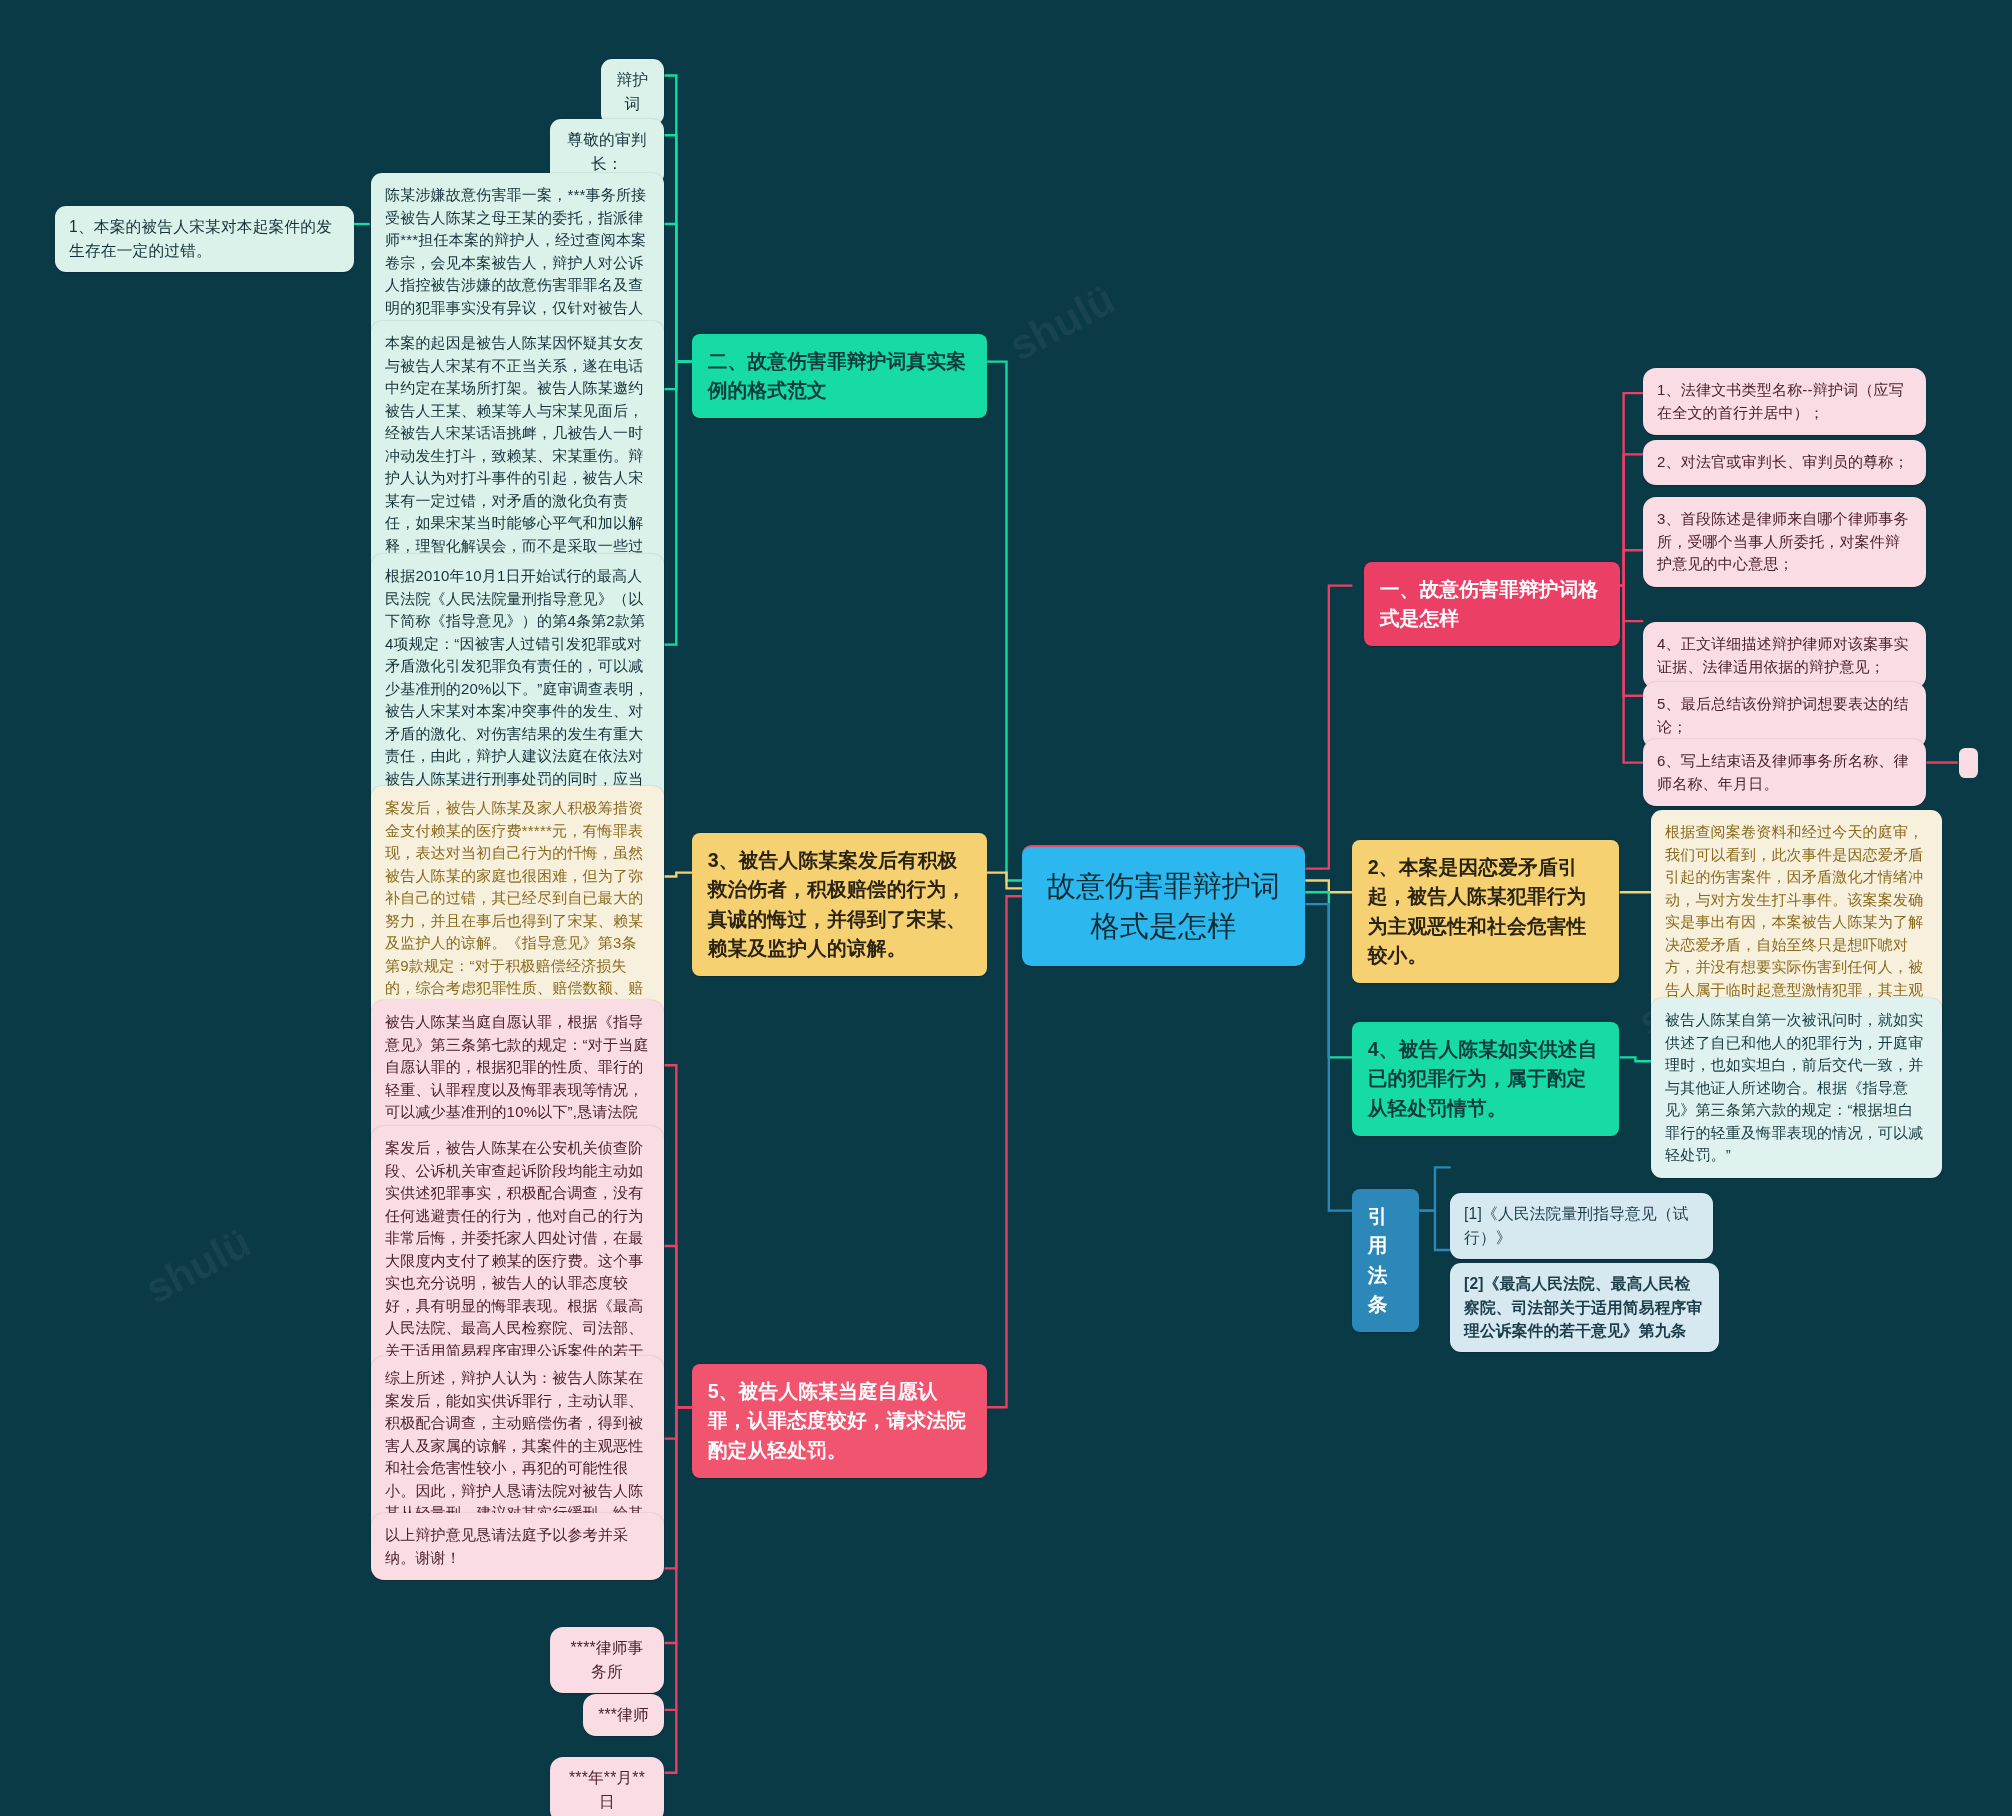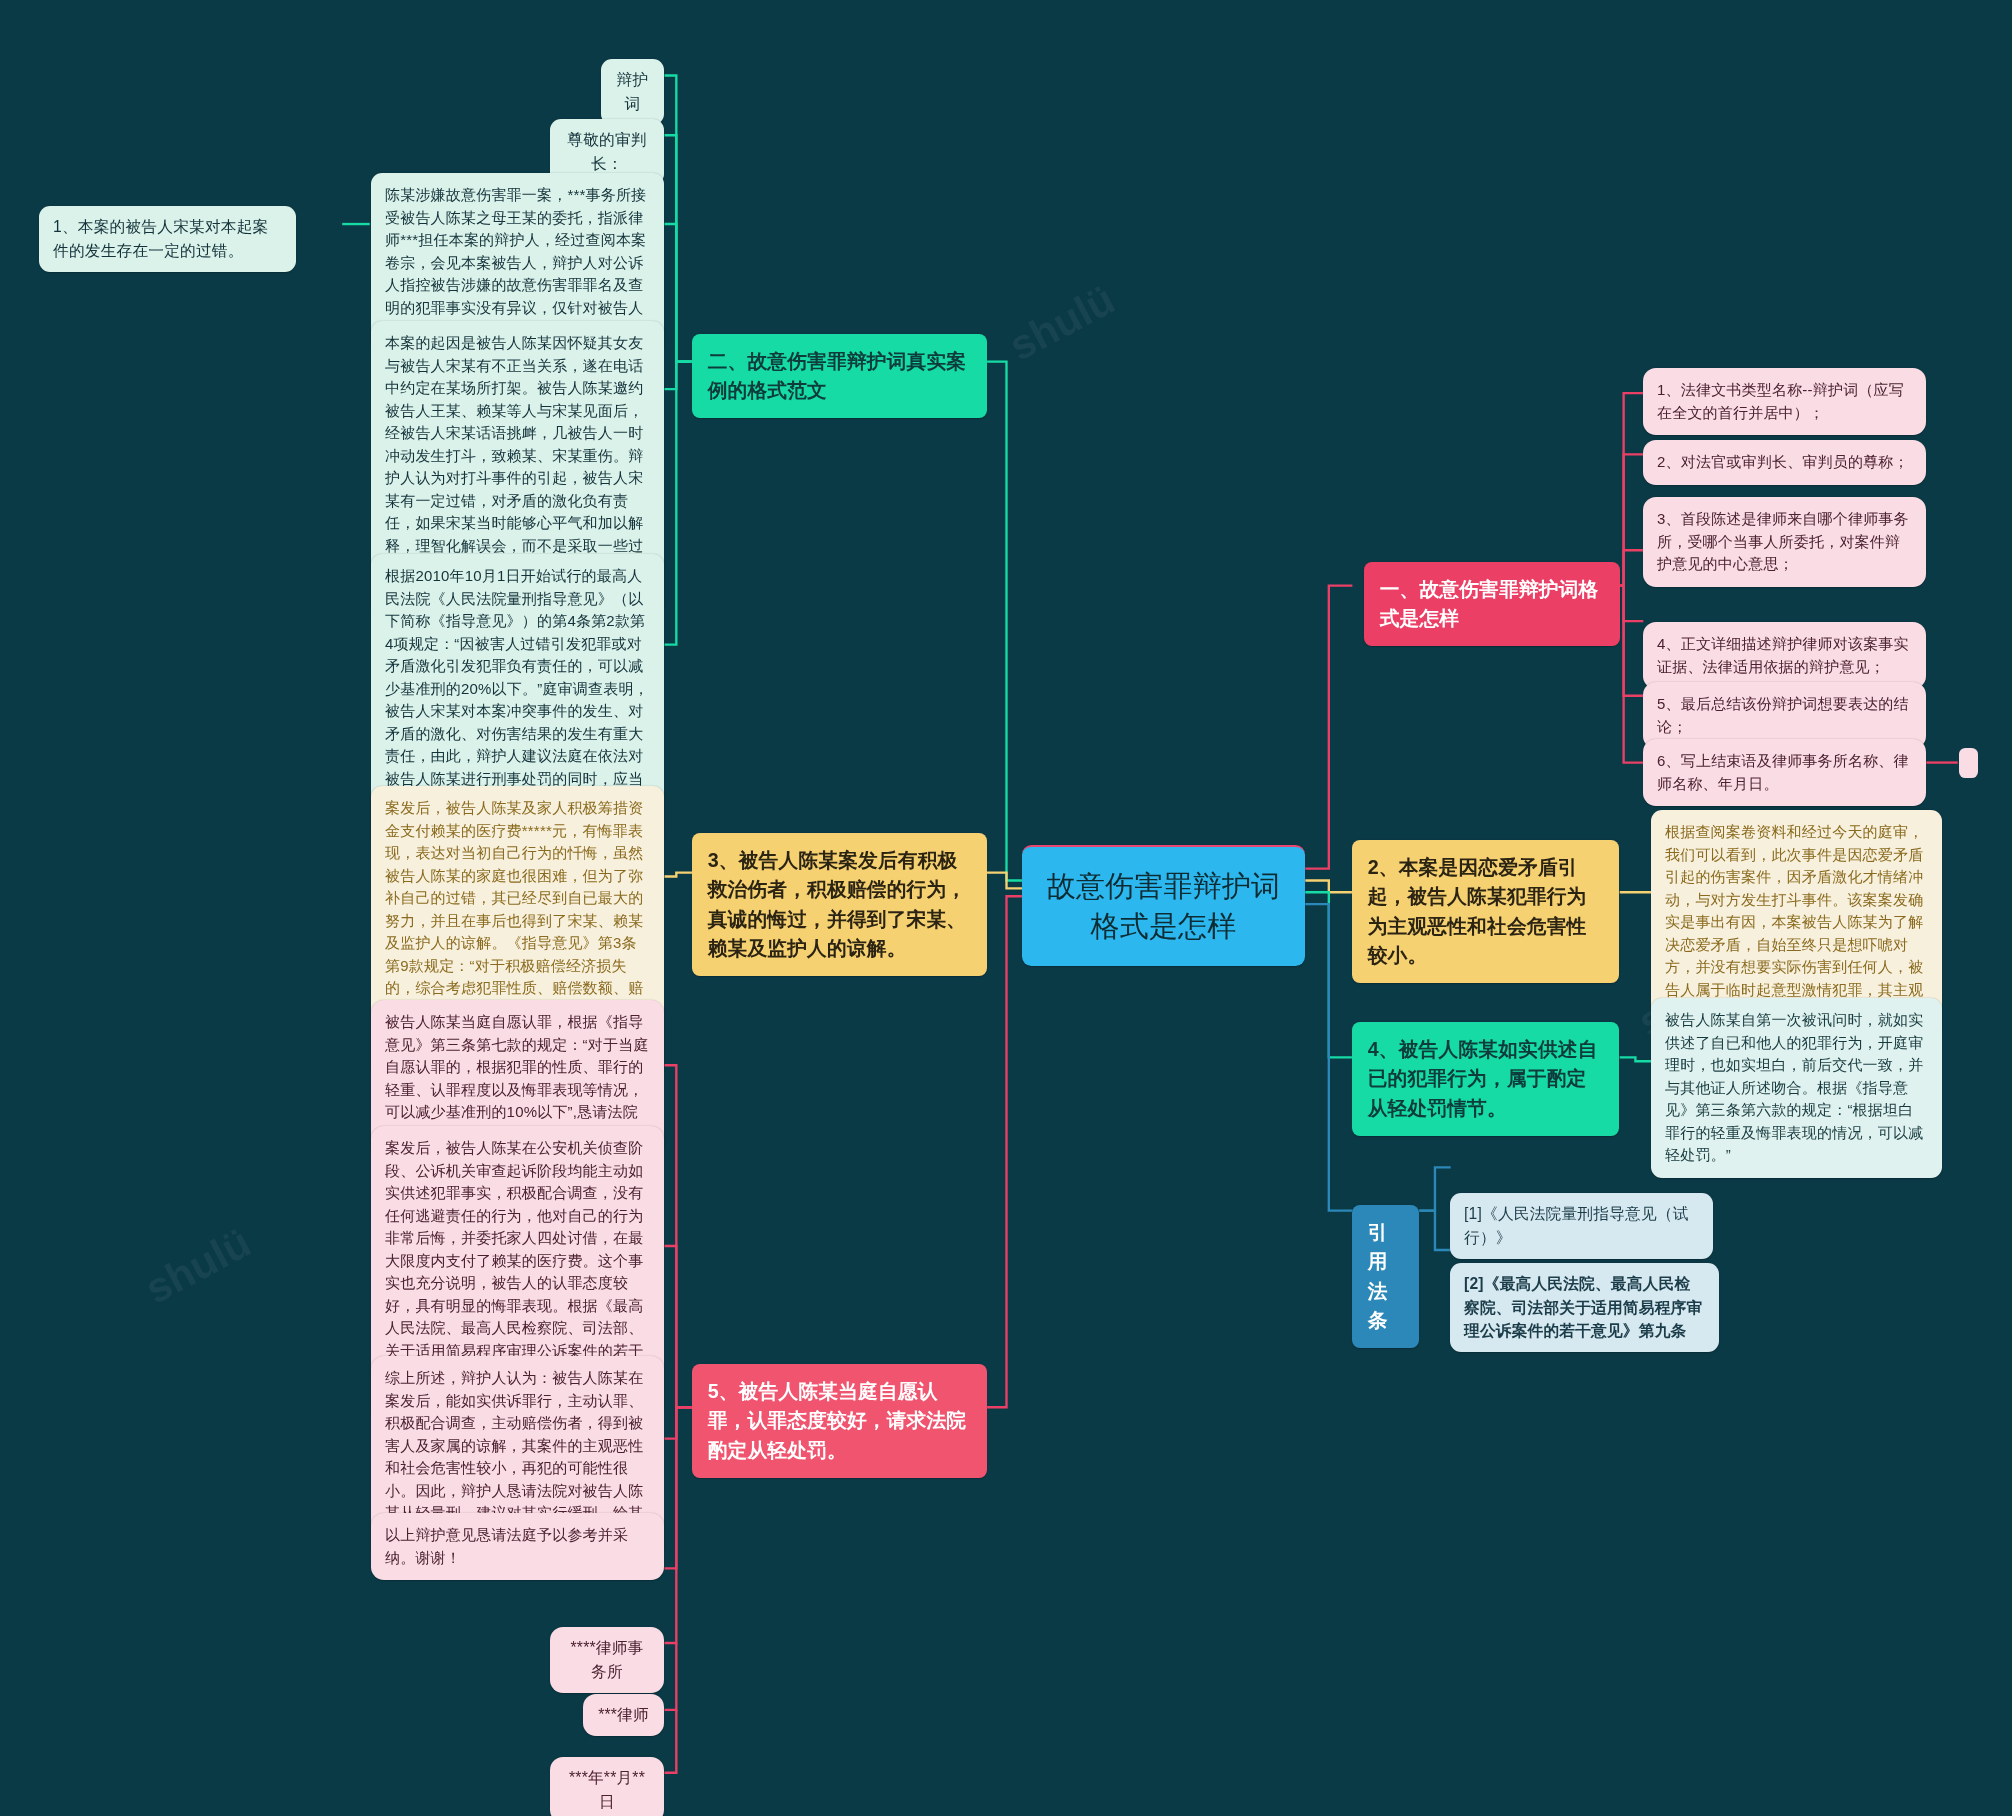--- a/index.html
+++ b/index.html
@@ -29,21 +29,21 @@
   .n-root{
     background:#2cb8ee;color:#0d2b33;
     font-size:29px;line-height:1.35;text-align:center;
     padding:20.4px 17.3px;border-radius:9.4px;
     border-top:2.4px solid #e8456f;
   }
   
   .n-b-pink{background:#ec3f66;color:#ffffff;font-size:19.7px;font-weight:bold;border-radius:7.9px;padding:12.6px 15.7px;margin-left:12px;}
   .n-b-green{background:#17dba5;color:#0e3b3b;font-size:19.7px;font-weight:bold;border-radius:7.9px;padding:12.6px 15.7px;}
   .n-b-yellow{background:#f6d172;color:#2c2413;font-size:19.7px;font-weight:bold;border-radius:7.9px;padding:12.6px 15.7px;}
-  .n-b-blue{background:#2b88b8;color:#ffffff;font-size:19.7px;font-weight:bold;border-radius:7.9px;padding:12.6px 15.7px;margin-top:16px;}
+  .n-b-blue{background:#2b88b8;color:#ffffff;font-size:19.7px;font-weight:bold;border-radius:7.9px;padding:12.6px 15.7px;}
   .n-b-pinkc{background:#f0546f;color:#ffffff;font-size:19.7px;font-weight:bold;border-radius:7.9px;padding:12.6px 15.7px;}
   
   .n-mint{background:#daf2ea;color:#14323a;}
   .n-pinkl{background:#fadde4;color:#4b2030;border-radius:13px;}
   .n-cream{background:#f7f0dc;color:#8a6a1e;}
   .n-icemint{background:#dff2ef;color:#173a3f;}
   .n-skyl{background:#d7e9f0;color:#1b3c49;margin-top:44px;}
   .n-small{font-size:15.7px;padding:9.4px 14px;}
   .wm{
     position:absolute;color:rgba(255,255,255,.05);
@@ -171,21 +171,21 @@
   <div class="node n-mint n-small" style="left:601px;top:59px;width:63px;text-align:center;">
     <span>辩护词</span>
   </div>
   <div class="node n-mint n-small" style="left:550px;top:119px;width:114px;text-align:center;">
     <span>尊敬的审判长：</span>
   </div>
   <div class="node n-mint" style="left:371px;top:173px;width:293px;">
     <span>陈某涉嫌故意伤害罪一案，***事务所接受被告人陈某之母王某的委托，指派律师***担任本案的辩护人，经过查阅本案卷宗，会见本案被告人，辩护人对公诉人指控被告涉嫌的故意伤害罪罪名及查明的犯罪事实没有异议，仅针对被告人量刑及处罚提出如下意见：</span>
   </div>
 
-  <div class="node n-mint n-small" style="left:39px;top:206px;width:257px;">
+  <div class="node n-mint n-small" style="left:55px;top:206px;width:299px;">
     <span>1、本案的被告人宋某对本起案件的发生存在一定的过错。</span>
   </div>
   <div class="node n-mint" style="left:371px;top:321px;width:293px;">
     <span>本案的起因是被告人陈某因怀疑其女友与被告人宋某有不正当关系，遂在电话中约定在某场所打架。被告人陈某邀约被告人王某、赖某等人与宋某见面后，经被告人宋某话语挑衅，几被告人一时冲动发生打斗，致赖某、宋某重伤。辩护人认为对打斗事件的引起，被告人宋某有一定过错，对矛盾的激化负有责任，如果宋某当时能够心平气和加以解释，理智化解误会，而不是采取一些过激的言语，相信这起伤害案是不会发生的。</span>
   </div>
   <div class="node n-mint" style="left:371px;top:554px;width:293px;">
     <span>根据2010年10月1日开始试行的最高人民法院《人民法院量刑指导意见》（以下简称《指导意见》）的第4条第2款第4项规定：“因被害人过错引发犯罪或对矛盾激化引发犯罪负有责任的，可以减少基准刑的20%以下。”庭审调查表明，被告人宋某对本案冲突事件的发生、对矛盾的激化、对伤害结果的发生有重大责任，由此，辩护人建议法庭在依法对被告人陈某进行刑事处罚的同时，应当考虑被告人宋某的过错这一情节，对被告人陈某酌情从轻处罚。</span>
   </div>
 
   <div class="node n-b-yellow" style="left:692px;top:833px;width:295px;">

